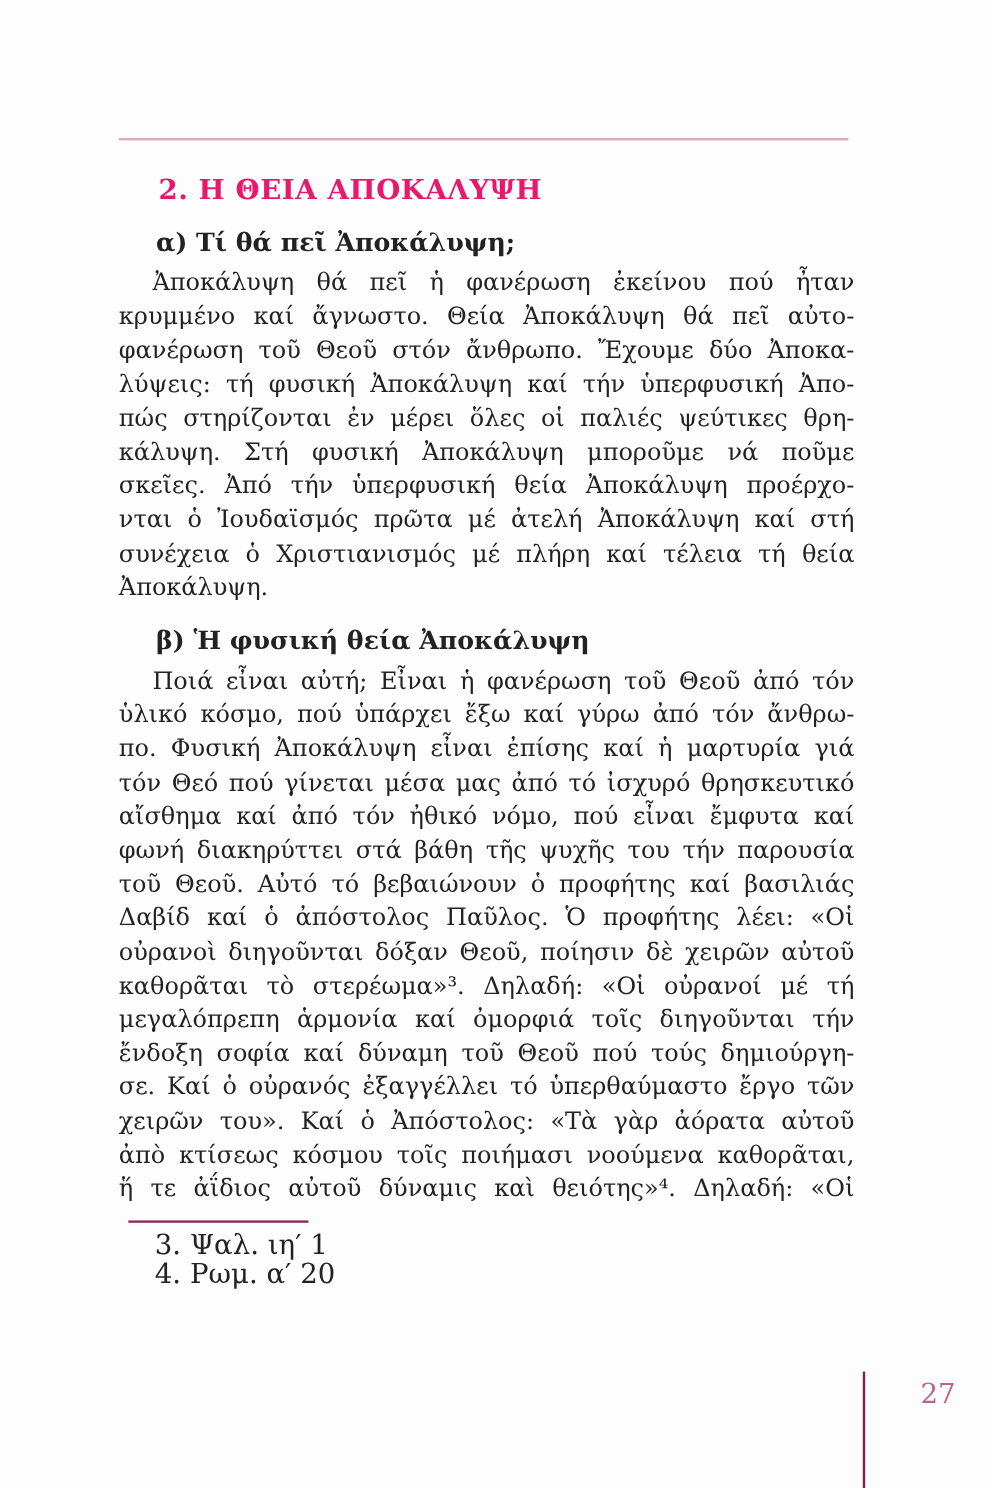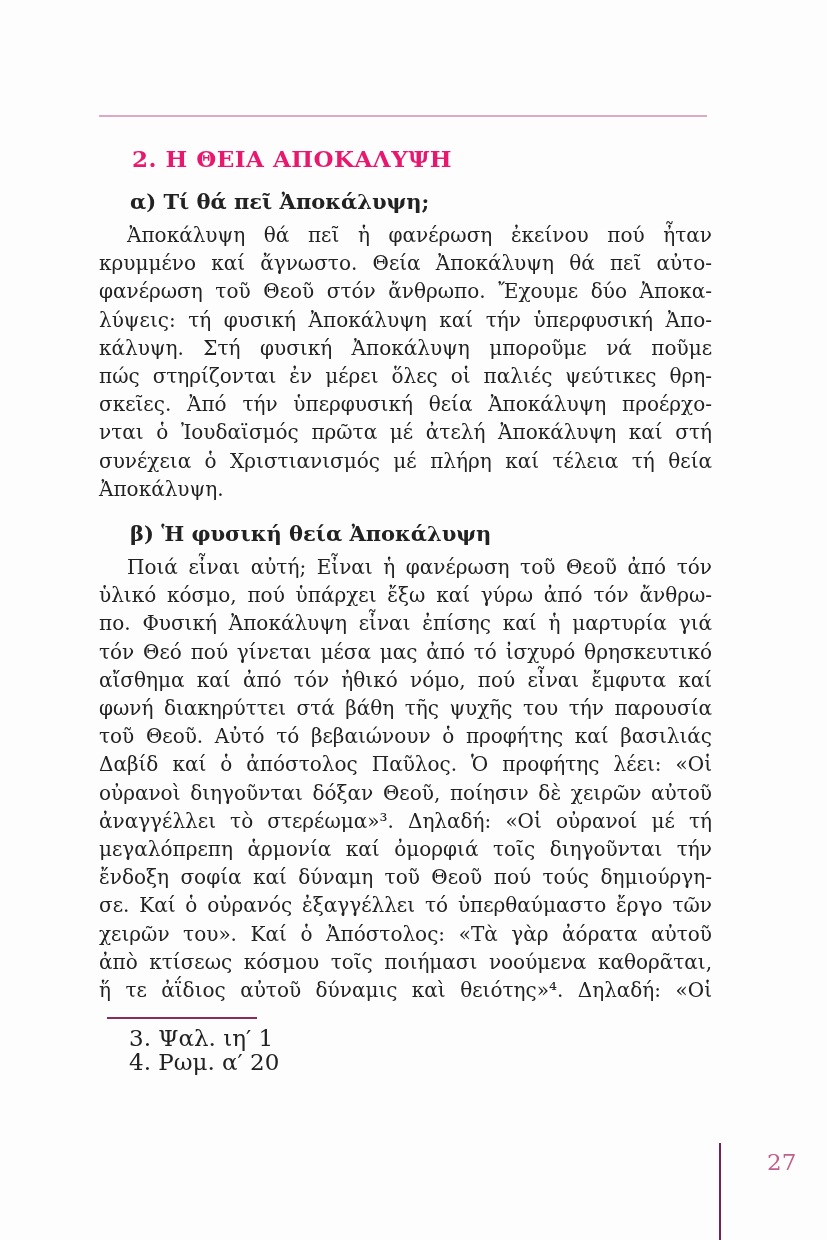--- a/index.html
+++ b/index.html
@@ -108,42 +108,42 @@
     <h1 class="chapter-heading">2. Η ΘΕΙΑ ΑΠΟΚΑΛΥΨΗ</h1>
 
     <h2 class="section-heading heading-a">α) Τί θά πεῖ Ἀποκάλυψη;</h2>
 
     <div class="para section-a">
 
     <div class="line">Ἀποκάλυψη θά πεῖ ἡ φανέρωση ἐκείνου πού ἦταν</div>
         <div class="line">κρυμμένο καί ἄγνωστο. Θεία Ἀποκάλυψη θά πεῖ αὐτο-</div>
         <div class="line">φανέρωση τοῦ Θεοῦ στόν ἄνθρωπο. Ἔχουμε δύο Ἀποκα-</div>
         <div class="line">λύψεις: τή φυσική Ἀποκάλυψη καί τήν ὑπερφυσική Ἀπο-</div>
+        <div class="line">πώς στηρίζονται ἐν μέρει ὅλες οἱ παλιές ψεύτικες θρη-</div>
         <div class="line">κάλυψη. Στή φυσική Ἀποκάλυψη μποροῦμε νά ποῦμε</div>
-        <div class="line">πώς στηρίζονται ἐν μέρει ὅλες οἱ παλιές ψεύτικες θρη-</div>
         <div class="line">σκεῖες. Ἀπό τήν ὑπερφυσική θεία Ἀποκάλυψη προέρχο-</div>
         <div class="line">νται ὁ Ἰουδαϊσμός πρῶτα μέ ἀτελή Ἀποκάλυψη καί στή</div>
         <div class="line">συνέχεια ὁ Χριστιανισμός μέ πλήρη καί τέλεια τή θεία</div>
         <div class="line">Ἀποκάλυψη.</div>
       </div>
 
     <h2 class="section-heading heading-b">β) Ἡ φυσική θεία Ἀποκάλυψη</h2>
 
     <div class="para section-b">
 
     <div class="line">Ποιά εἶναι αὐτή; Εἶναι ἡ φανέρωση τοῦ Θεοῦ ἀπό τόν</div>
         <div class="line">ὑλικό κόσμο, πού ὑπάρχει ἔξω καί γύρω ἀπό τόν ἄνθρω-</div>
         <div class="line">πο. Φυσική Ἀποκάλυψη εἶναι ἐπίσης καί ἡ μαρτυρία γιά</div>
         <div class="line">τόν Θεό πού γίνεται μέσα μας ἀπό τό ἰσχυρό θρησκευτικό</div>
         <div class="line">αἴσθημα καί ἀπό τόν ἠθικό νόμο, πού εἶναι ἔμφυτα καί</div>
         <div class="line">φωνή διακηρύττει στά βάθη τῆς ψυχῆς του τήν παρουσία</div>
         <div class="line">τοῦ Θεοῦ. Αὐτό τό βεβαιώνουν ὁ προφήτης καί βασιλιάς</div>
         <div class="line">Δαβίδ καί ὁ ἀπόστολος Παῦλος. Ὁ προφήτης λέει: «Οἱ</div>
         <div class="line">οὐρανοὶ διηγοῦνται δόξαν Θεοῦ, ποίησιν δὲ χειρῶν αὐτοῦ</div>
-        <div class="line">ἀναγγέλλει τὸ στερέωμα»³. Δηλαδή: «Οἱ οὐρανοί μέ τή</div>
+        <div class="line">καθορᾶται τὸ στερέωμα»³. Δηλαδή: «Οἱ οὐρανοί μέ τή</div>
         <div class="line">μεγαλόπρεπη ἁρμονία καί ὀμορφιά τοῖς διηγοῦνται τήν</div>
         <div class="line">ἔνδοξη σοφία καί δύναμη τοῦ Θεοῦ πού τούς δημιούργη-</div>
         <div class="line">σε. Καί ὁ οὐρανός ἐξαγγέλλει τό ὑπερθαύμαστο ἔργο τῶν</div>
         <div class="line">χειρῶν του». Καί ὁ Ἀπόστολος: «Τὰ γὰρ ἀόρατα αὐτοῦ</div>
         <div class="line">ἀπὸ κτίσεως κόσμου τοῖς ποιήμασι νοούμενα καθορᾶται,</div>
         <div class="line">ἥ τε ἀΐδιος αὐτοῦ δύναμις καὶ θειότης»⁴. Δηλαδή: «Οἱ</div>
       </div>
 
     <div class="footnote-block">
       <div class="footnote-rule"></div>

